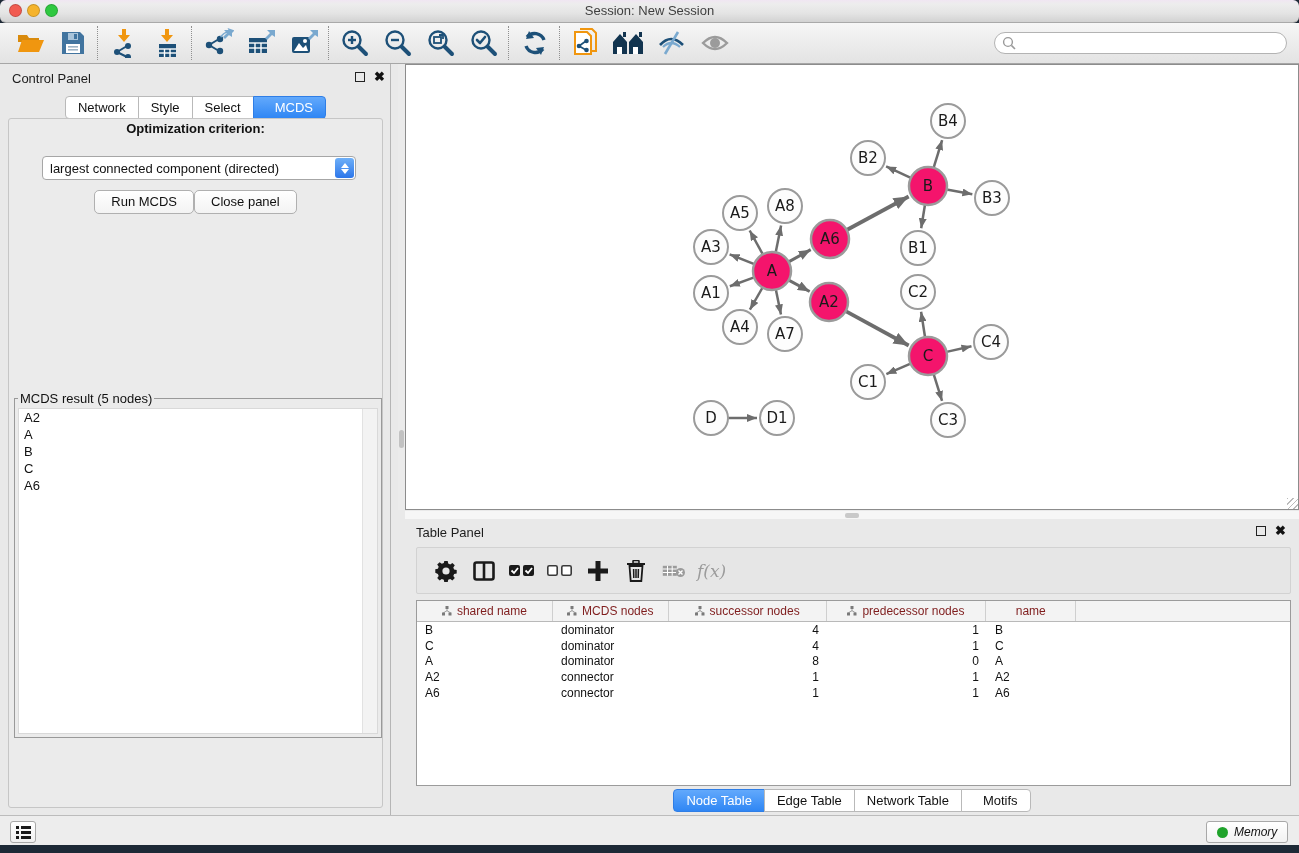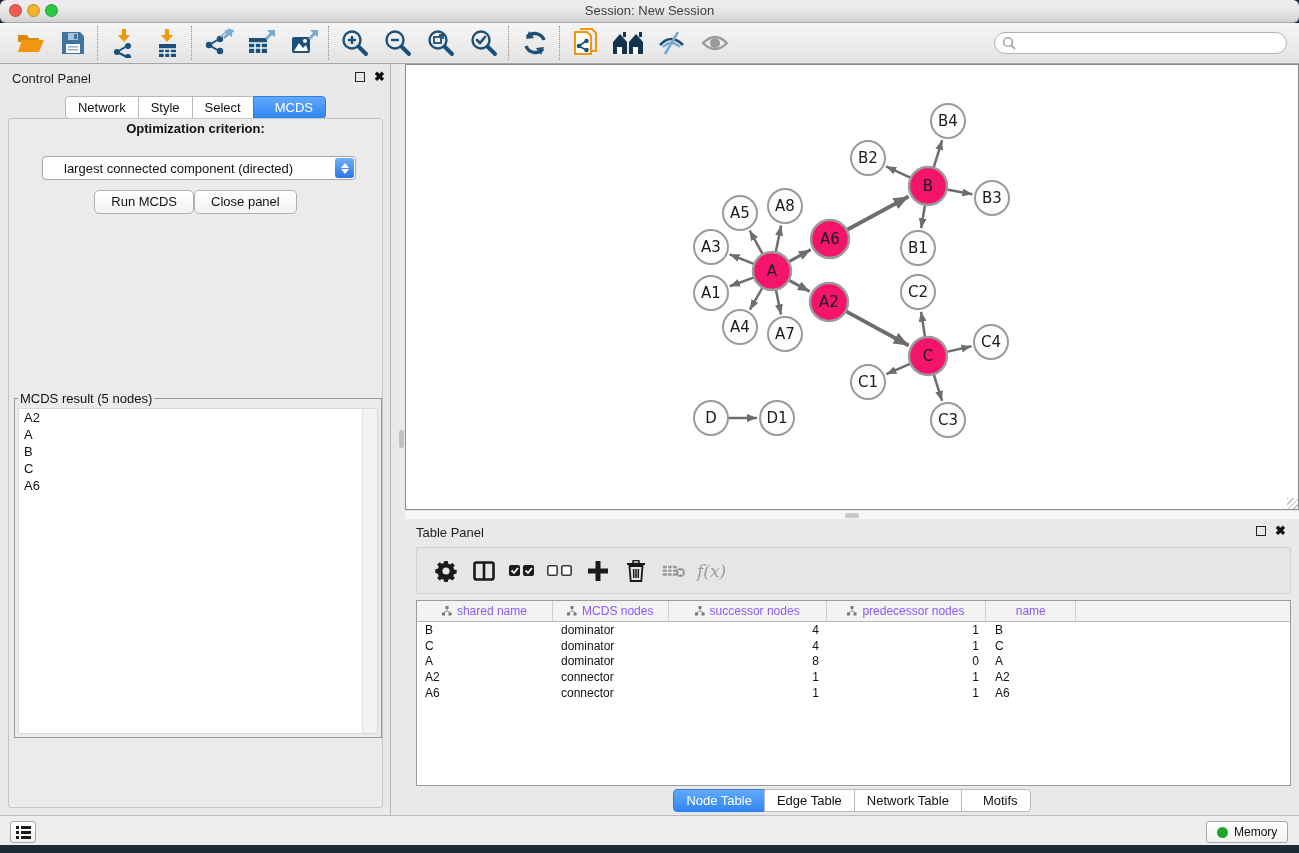--- a/index.html
+++ b/index.html
@@ -45,21 +45,21 @@
   .seg-tab{font-size:13px;color:#111;background:#fff;border:1px solid #b9b9b9;
     padding:3px 12px;margin-left:-1px;line-height:15px;}
   .seg-tab:first-child{border-radius:4px 0 0 4px;margin-left:0;}
   .seg-tab:last-child{border-radius:0 4px 4px 0;padding-left:21px;}
   .seg-tab.active{background:linear-gradient(#62a9fc,#2f86f4);border-color:#2f7ee6;color:#fff;}
   #cp-box{left:8px;top:118px;width:375px;height:690px;background:#ebebeb;
     border:1px solid #c6c6c6;border-radius:3px;box-sizing:border-box;}
   #opt-label{left:0;top:121px;width:391px;text-align:center;font-size:13px;font-weight:bold;color:#111;}
   #dropdown{left:42px;top:156px;width:314px;height:24px;background:#fff;border:1px solid #a6a6a6;
     border-radius:4px;box-sizing:border-box;display:flex;align-items:center;}
-  #dropdown .dd-text{flex:1;font-size:13px;color:#111;padding-left:21px;white-space:nowrap;}
+  #dropdown .dd-text{flex:1;font-size:13px;color:#111;padding-left:7px;white-space:nowrap;}
   #dd-stepper{width:19px;height:20px;margin-right:1px;border-radius:3px;
     background:linear-gradient(#6fb0f8,#2c76ea);display:flex;flex-direction:column;align-items:center;justify-content:center;gap:1px;}
   .chev{width:0;height:0;border-left:4px solid transparent;border-right:4px solid transparent;}
   .chev.up{border-bottom:5px solid #fff;}
   .chev.down{border-top:5px solid #fff;}
   #cp-buttons{left:0;top:190px;width:391px;display:flex;justify-content:center;}
   .mac-btn{height:24px;padding:0 16px;background:linear-gradient(#ffffff,#f3f3f3);
     border:1px solid #b0b0b0;border-radius:5px;font-size:13px;color:#111;
     font-family:"Liberation Sans",sans-serif;line-height:22px;}
   #result-fs{left:14px;top:391px;width:368px;height:347px;margin:0;
@@ -91,34 +91,34 @@
   #tp-toolbar{left:416px;top:547px;width:875px;height:47px;background:#e6e6e6;
     border:1px solid #d2d2d2;border-radius:2px;box-sizing:border-box;
     display:flex;align-items:center;padding-left:10px;}
   .tp-btn{width:38px;height:38px;display:flex;align-items:center;justify-content:center;}
   .fx-label{font-size:17px;color:#9b9b9b;font-family:"DejaVu Serif",serif;font-style:italic;margin-left:4px;}
 
   #data-table{left:416px;top:600px;width:875px;height:186px;background:#fff;
     border:1px solid #9b9b9b;box-sizing:border-box;overflow:hidden;}
   #thead{display:flex;height:21px;background:#f3f3f3;border-bottom:1px solid #b9b9b9;box-sizing:border-box;}
   .th{display:flex;align-items:center;justify-content:center;gap:5px;
-    font-size:12px;color:#8b5cf6;border-right:1px solid #cfcfcf;box-sizing:border-box;height:100%;}
+    font-size:12px;color:#7f1d1d;border-right:1px solid #cfcfcf;box-sizing:border-box;height:100%;}
   .trow{display:flex;height:15.7px;align-items:center;}
   .td{font-size:12px;color:#111;box-sizing:border-box;padding:0 8px;white-space:nowrap;overflow:hidden;}
   .td.right{text-align:right;}
   #tp-tabs{left:405px;top:789px;width:894px;display:flex;justify-content:center;}
 
   
   #statusbar{left:0;top:815px;width:1299px;height:30px;background:#ededed;border-top:1px solid #bcbcbc;box-sizing:border-box;}
   #list-btn{left:10px;top:821px;width:26px;height:22px;background:linear-gradient(#fff,#f0f0f0);
     border:1px solid #a8a8a8;border-radius:3px;display:flex;align-items:center;justify-content:center;box-sizing:border-box;}
   #memory-btn{left:1206px;top:821px;height:22px;padding:0 10px;background:linear-gradient(#fff,#f2f2f2);
     border:1px solid #a8a8a8;border-radius:3px;display:flex;align-items:center;gap:6px;box-sizing:border-box;}
   #memory-dot{width:11px;height:11px;border-radius:50%;background:#1fa32b;}
-  #memory-btn span{font-size:12px;color:#111;}
+  #memory-btn span{font-size:12px;color:#111;font-style:italic;}
 </style>
 </head>
 <body>
 
 <div id="titlebar" class="abs">
   <div class="lights abs" style="left:9px;top:4px;">
     <div class="light red"></div>
     <div class="light yellow"></div>
     <div class="light green"></div>
   </div>

